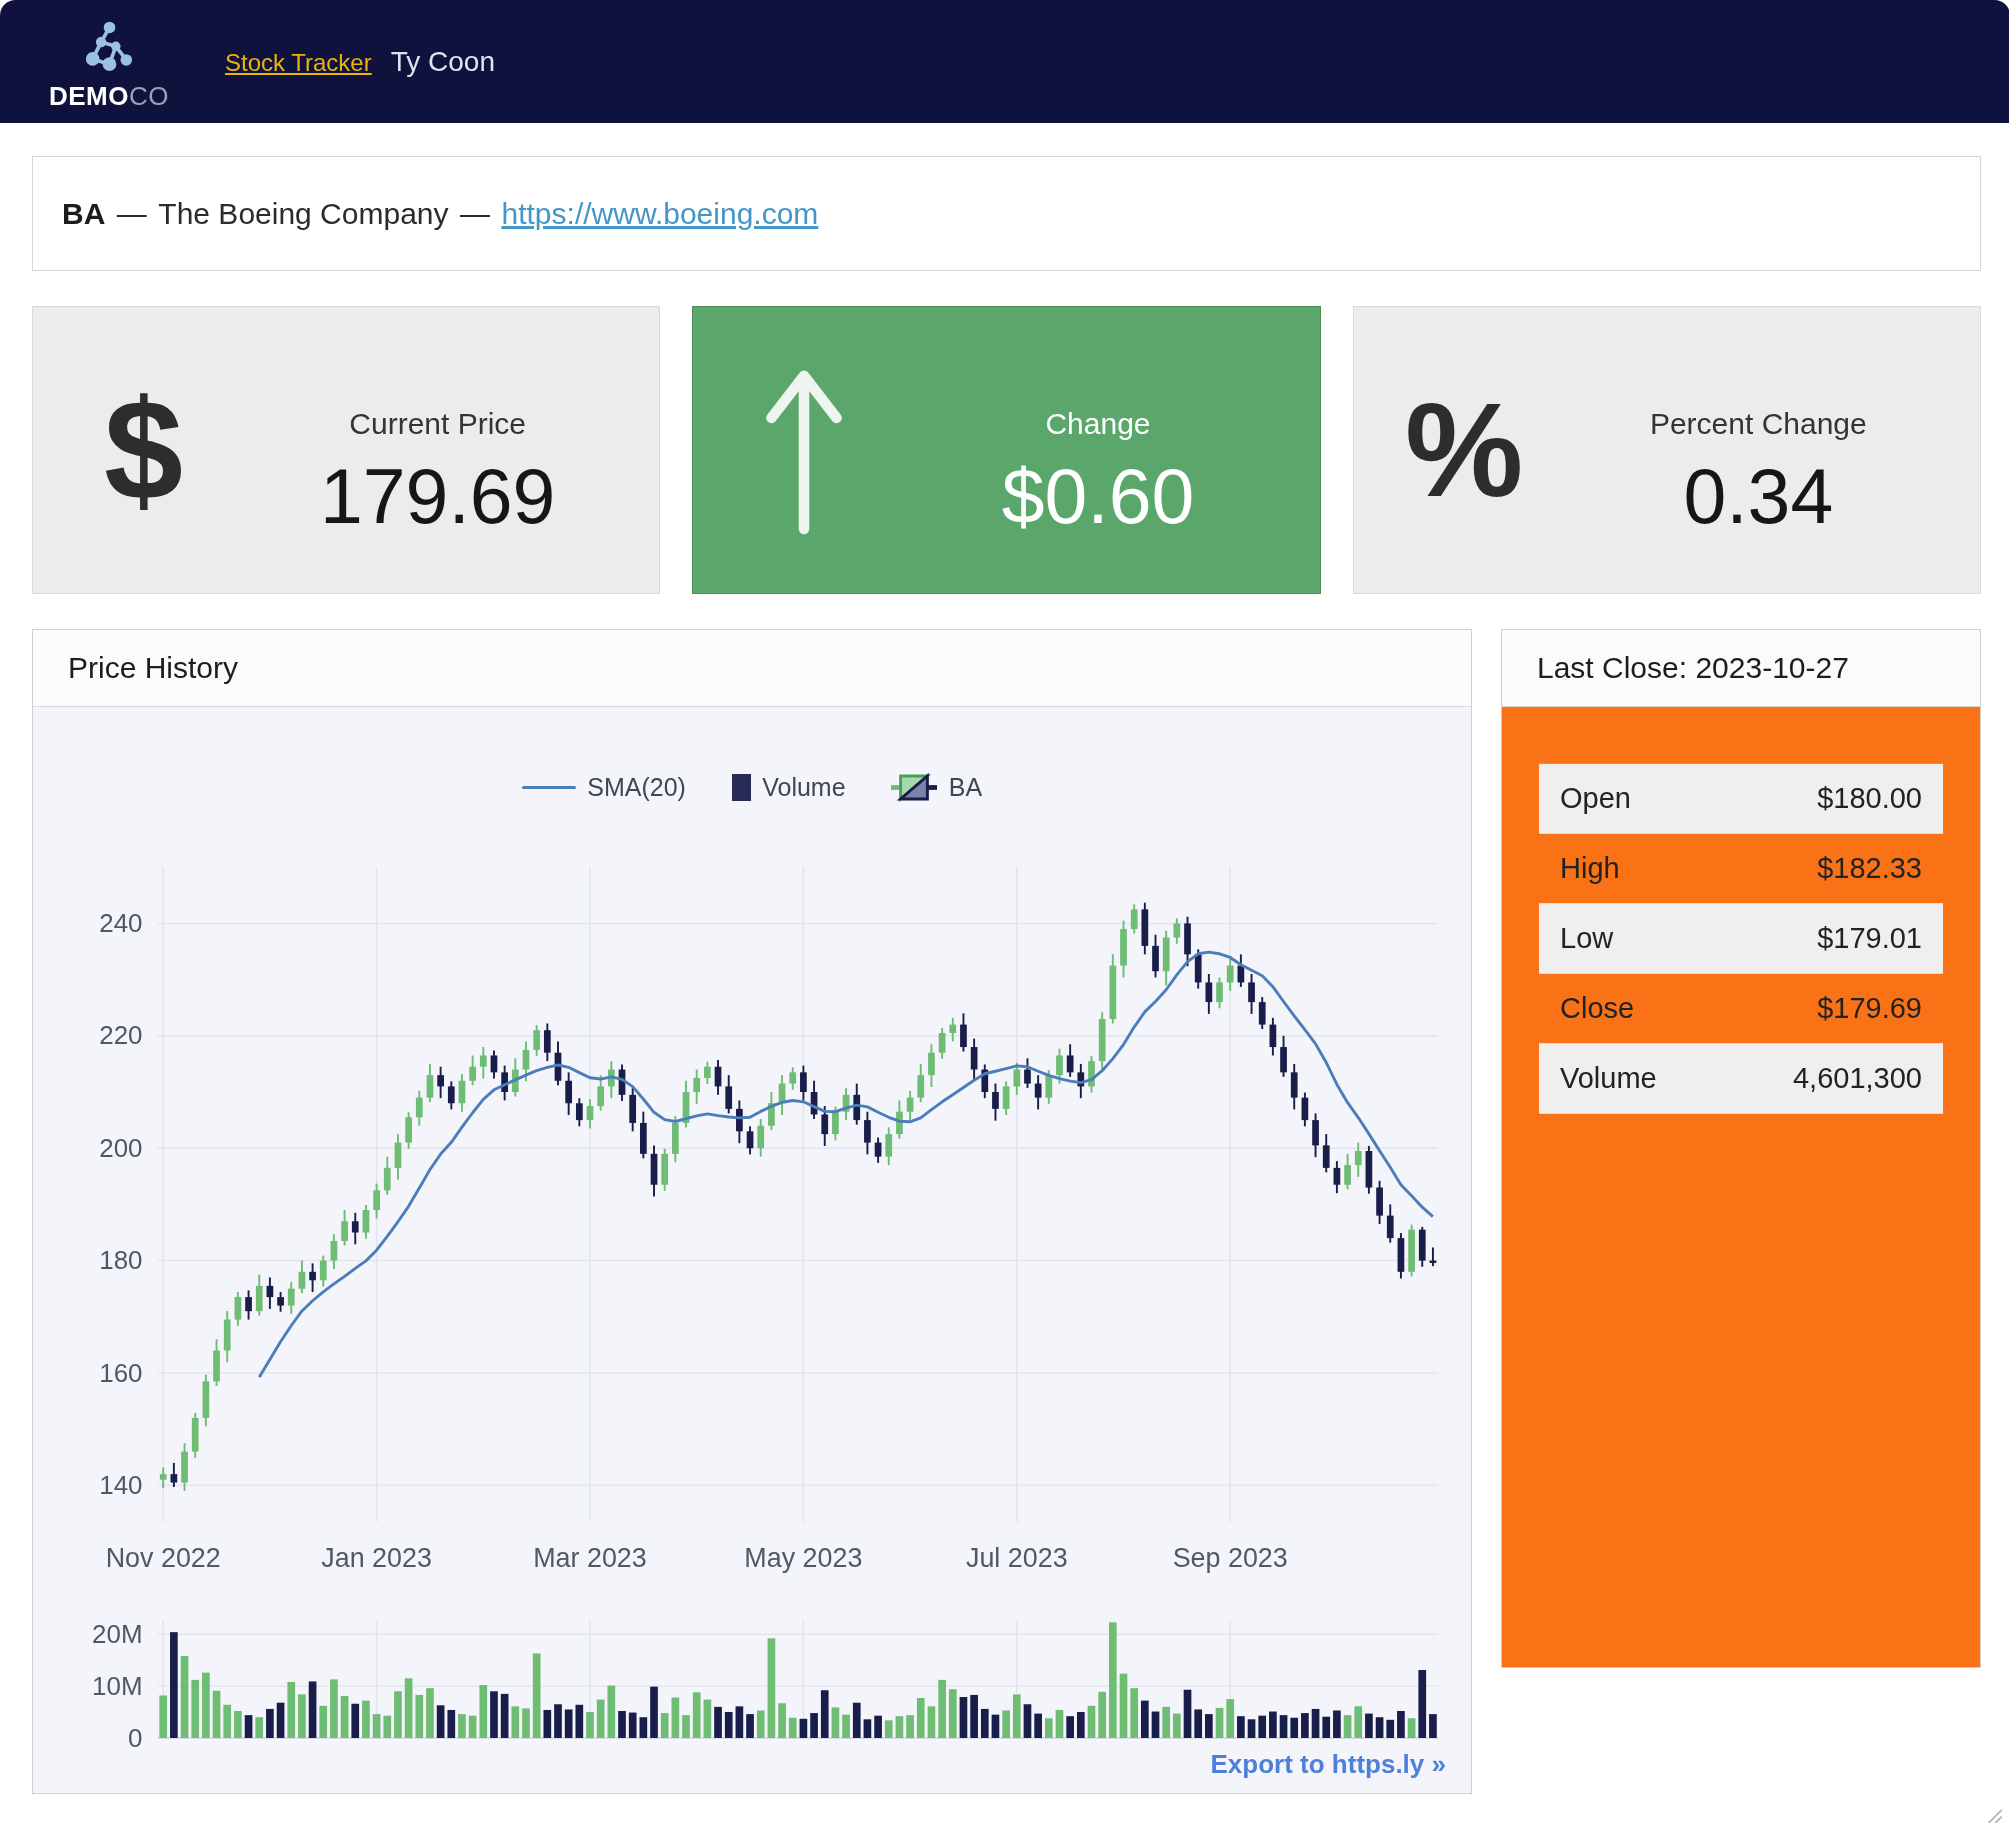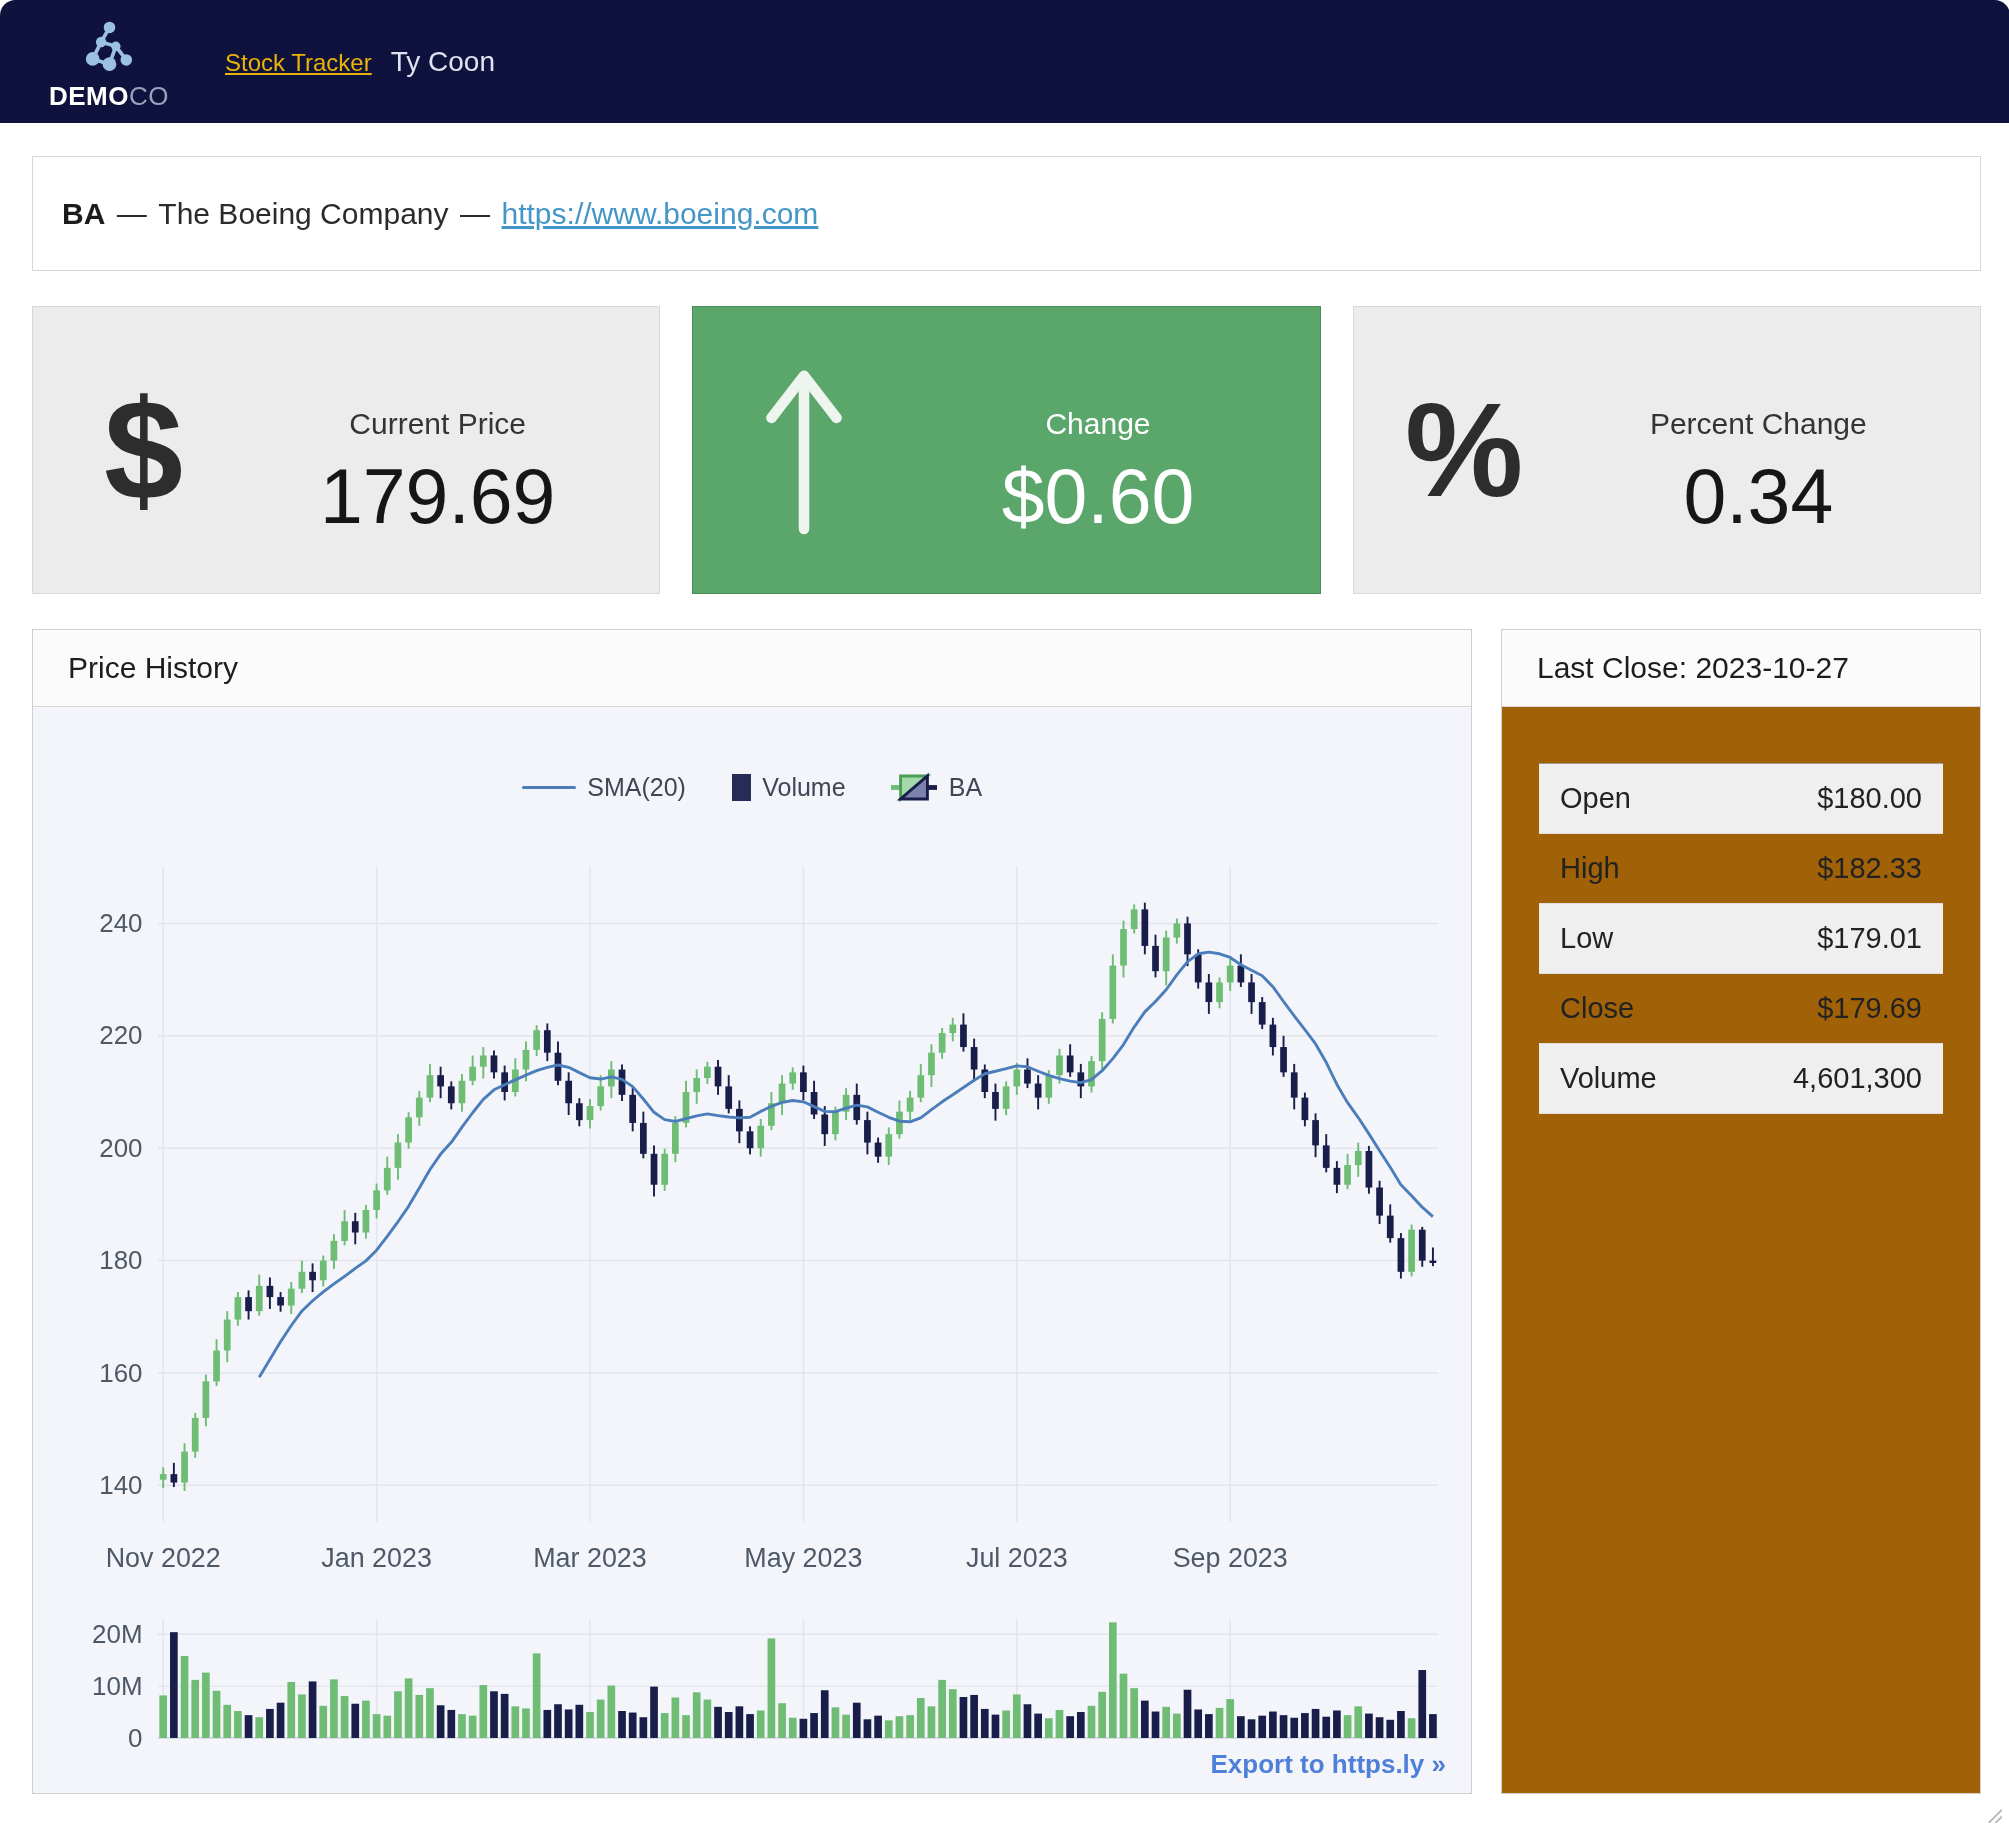--- a/index.html
+++ b/index.html
@@ -27,24 +27,24 @@
   .stat-card.green{background:#5aa66b;border-color:#4a8d5a;justify-content:flex-end;}
   .stat-icon{width:221px;display:flex;justify-content:center;align-items:center;}
   .glyph-icon{font-size:142px;font-weight:600;color:#2d2d2d;line-height:1;}
   .stat-body{flex:1;display:flex;flex-direction:column;align-items:center;justify-content:center;padding-right:38px;margin-top:46px;}
   .stat-label{font-size:30px;color:#343434;margin-bottom:13.4px;}
   .stat-value{font-size:77px;color:#161616;font-weight:400;line-height:1.1;}
   .stat-card.green .stat-label,.stat-card.green .stat-value{color:#ffffff;}
 
   
   .main-row{position:absolute;left:32px;top:629px;display:flex;gap:29px;}
-  .panel{background:#a16207;border:1.9px solid #cfcfcf;box-sizing:border-box;}
+  .panel{background:#f97316;border:1.9px solid #cfcfcf;box-sizing:border-box;}
   .panel-header{height:77px;background:#fbfbfb;border-bottom:1.9px solid #d8d8d8;display:flex;align-items:center;padding-left:35px;font-size:30px;color:#1d1d1d;box-sizing:border-box;}
   .price-panel{width:1440px;height:1165px;display:flex;flex-direction:column;}
-  .close-panel{width:480px;height:1165px;}
+  .close-panel{width:480px;height:1039px;}
 
   .chart-area{position:relative;flex:1;background:#f3f5fa;}
   .chart-area svg.main{position:absolute;left:0;top:0;}
 
   .legend{position:absolute;top:63px;left:0;right:0;display:flex;justify-content:center;align-items:center;gap:19px;font-size:25px;color:#3f4654;}
   .legend-item{display:flex;align-items:center;gap:11.5px;margin:0 13.4px;cursor:pointer;}
   .swatch-line{width:54px;height:3.8px;background:#4a7db9;border-radius:1.9px;}
   .swatch-square{width:19px;height:27px;background:#272b56;}
 
   .export-link{position:absolute;right:25px;bottom:13.4px;color:#4f80d9;font-weight:700;font-size:26px;text-decoration:none;}

